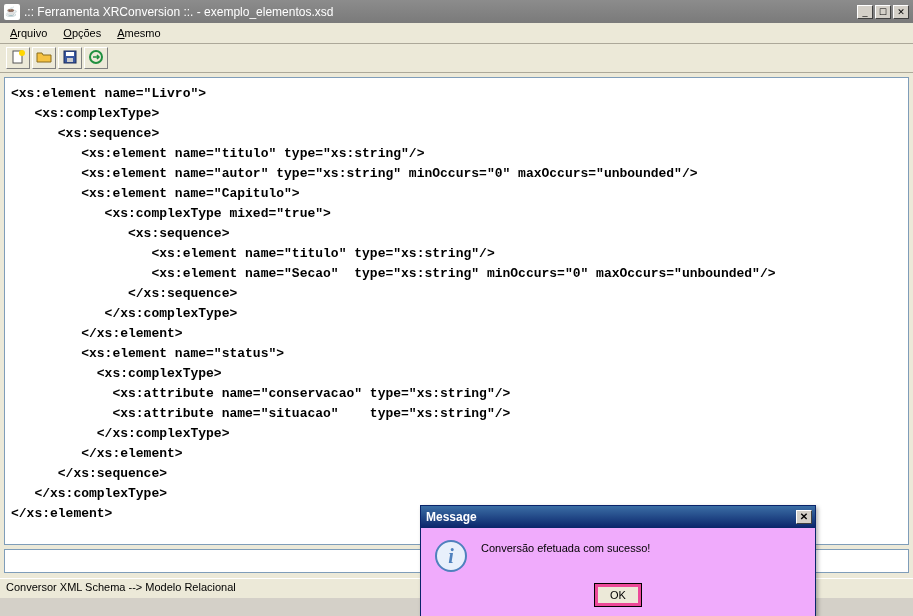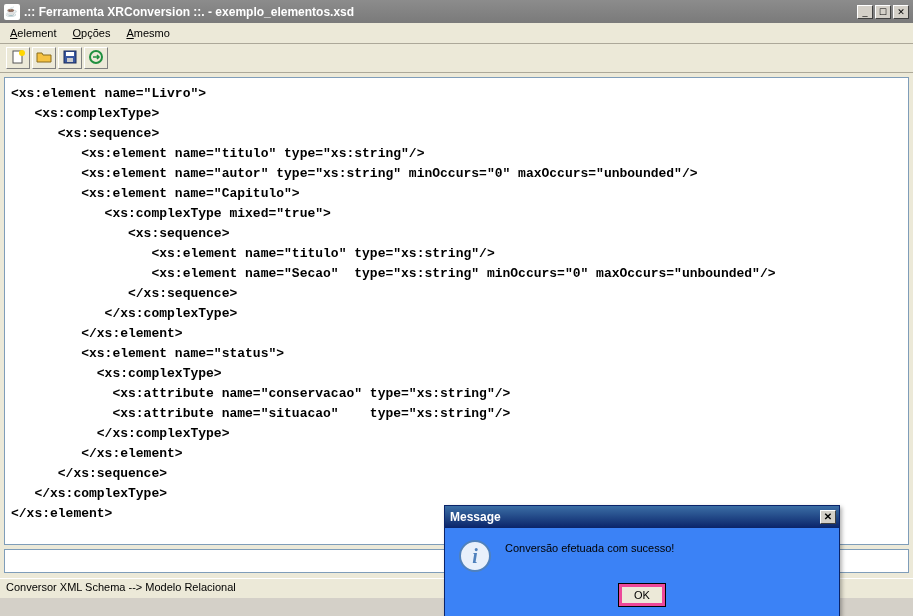--- a/index.html
+++ b/index.html
@@ -27,21 +27,21 @@
     margin-right: 4px;
     background: #fff;
     border-radius: 2px;
     display: inline-flex;
     align-items: center;
     justify-content: center;
     color: #d96c00;
     font-weight: bold;
     font-size: 10px;
   }
-  .titlebar-text { flex: 1; font-weight: bold; font-size: 12px; }
+  .titlebar-text { flex: 1; font-weight: normal; font-size: 12px; }
   .titlebar-buttons { display: flex; gap: 2px; }
   .tbtn {
     width: 16px; height: 14px;
     background: #d4d0c8;
     border: 1px solid #fff;
     border-right-color: #404040;
     border-bottom-color: #404040;
     font-size: 9px;
     line-height: 12px;
     text-align: center;
@@ -108,24 +108,24 @@
     background: #ece9d8;
     border-top: 1px solid #fff;
     height: 20px;
     padding: 2px 6px;
     font-size: 11px;
     color: #000;
   }
   
   .dialog {
     position: absolute;
-    left: 444px;
+    left: 420px;
     top: 432px;
     width: 396px;
-    background: #3b82f6;
+    background: #f0abfc;
     border: 1px solid #0a246a;
     box-shadow: 2px 2px 4px rgba(0,0,0,0.3);
   }
   .dialog-titlebar {
     height: 22px;
     background: linear-gradient(#3b6ea5, #0a246a);
     color: #fff;
     display: flex;
     align-items: center;
     padding: 0 3px;
@@ -189,21 +189,21 @@
   <span class="java-icon">☕</span>
   <span class="titlebar-text">.:: Ferramenta XRConversion ::. - exemplo_elementos.xsd</span>
   <div class="titlebar-buttons">
     <div class="tbtn">_</div>
     <div class="tbtn">☐</div>
     <div class="tbtn">✕</div>
   </div>
 </div>
 
 <div class="menubar">
-  <span class="menu-item"><span class="underline">A</span><span>element</span></span>
+  <span class="menu-item"><span class="underline">A</span><span>rquivo</span></span>
   <span class="menu-item"><span class="underline">O</span><span>pções</span></span>
   <span class="menu-item"><span class="underline">A</span><span>mesmo</span></span>
 </div>
 
 <div class="toolbar">
   <div class="tool-btn">
     <span>
       <svg width="16" height="16" viewBox="0 0 16 16">
           <rect x="3" y="2" width="9" height="12" fill="#fff" stroke="#555"></rect>
           <circle cx="12" cy="4" r="3" fill="gold"></circle>

